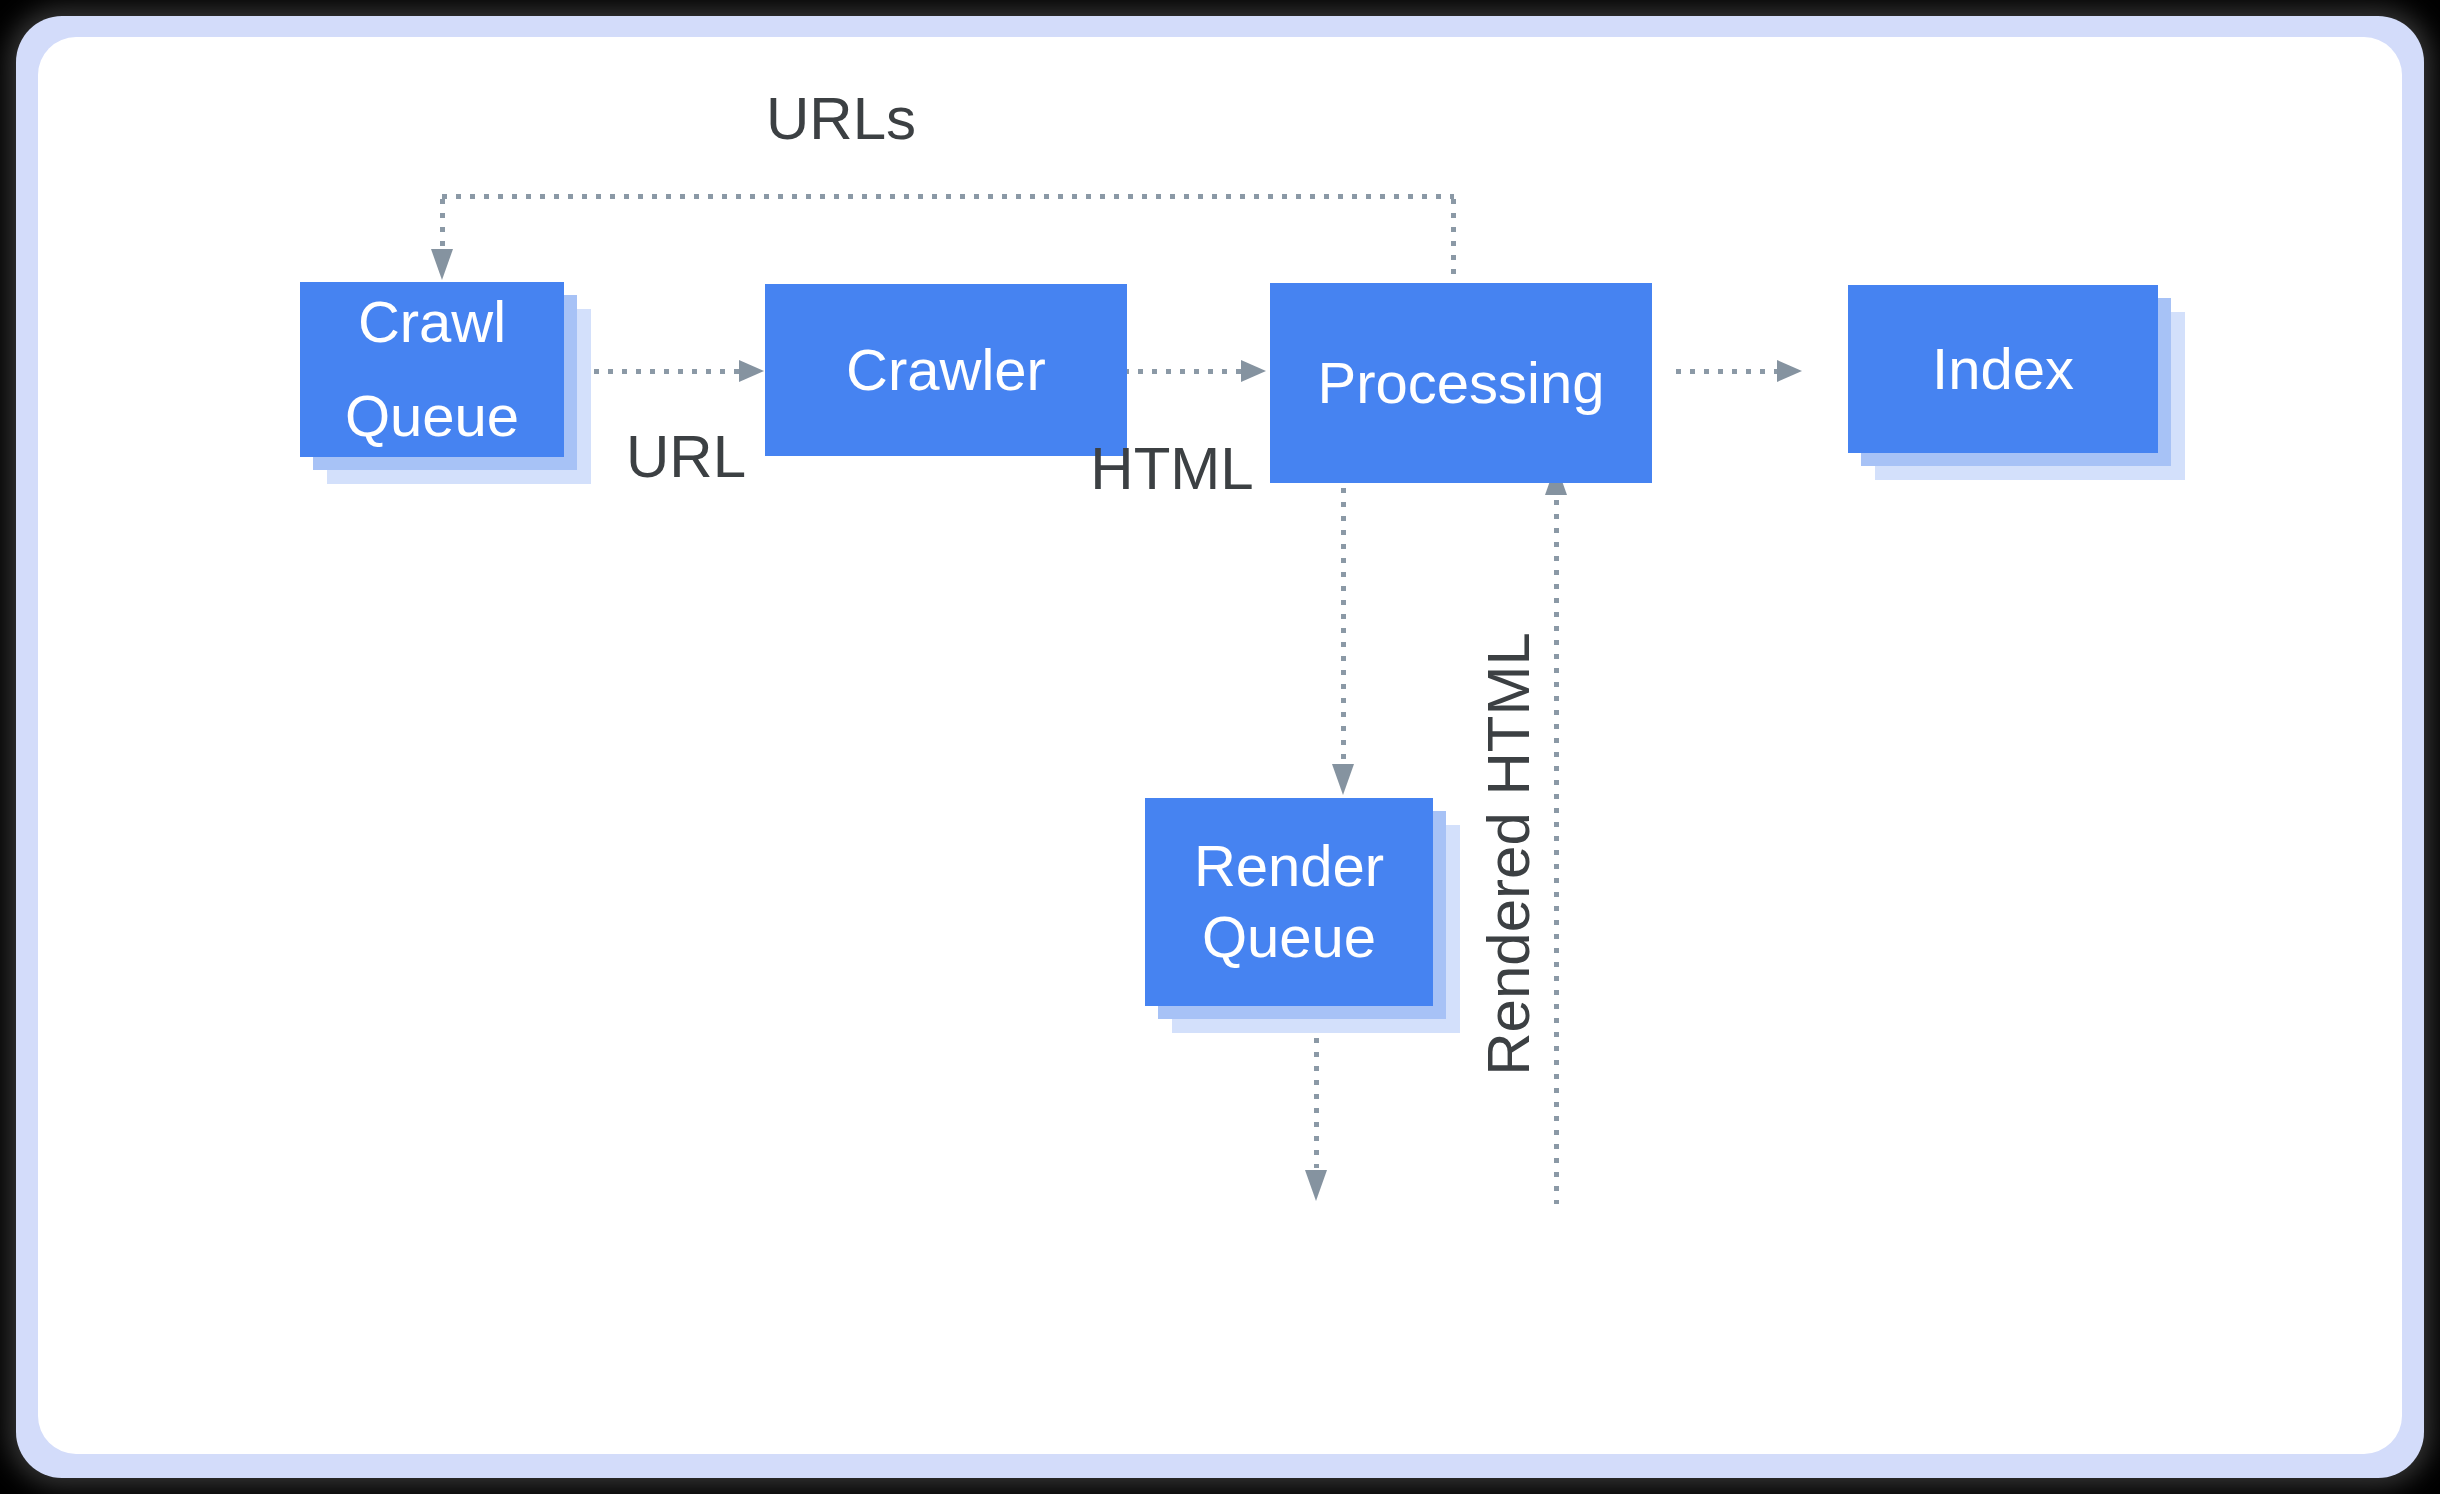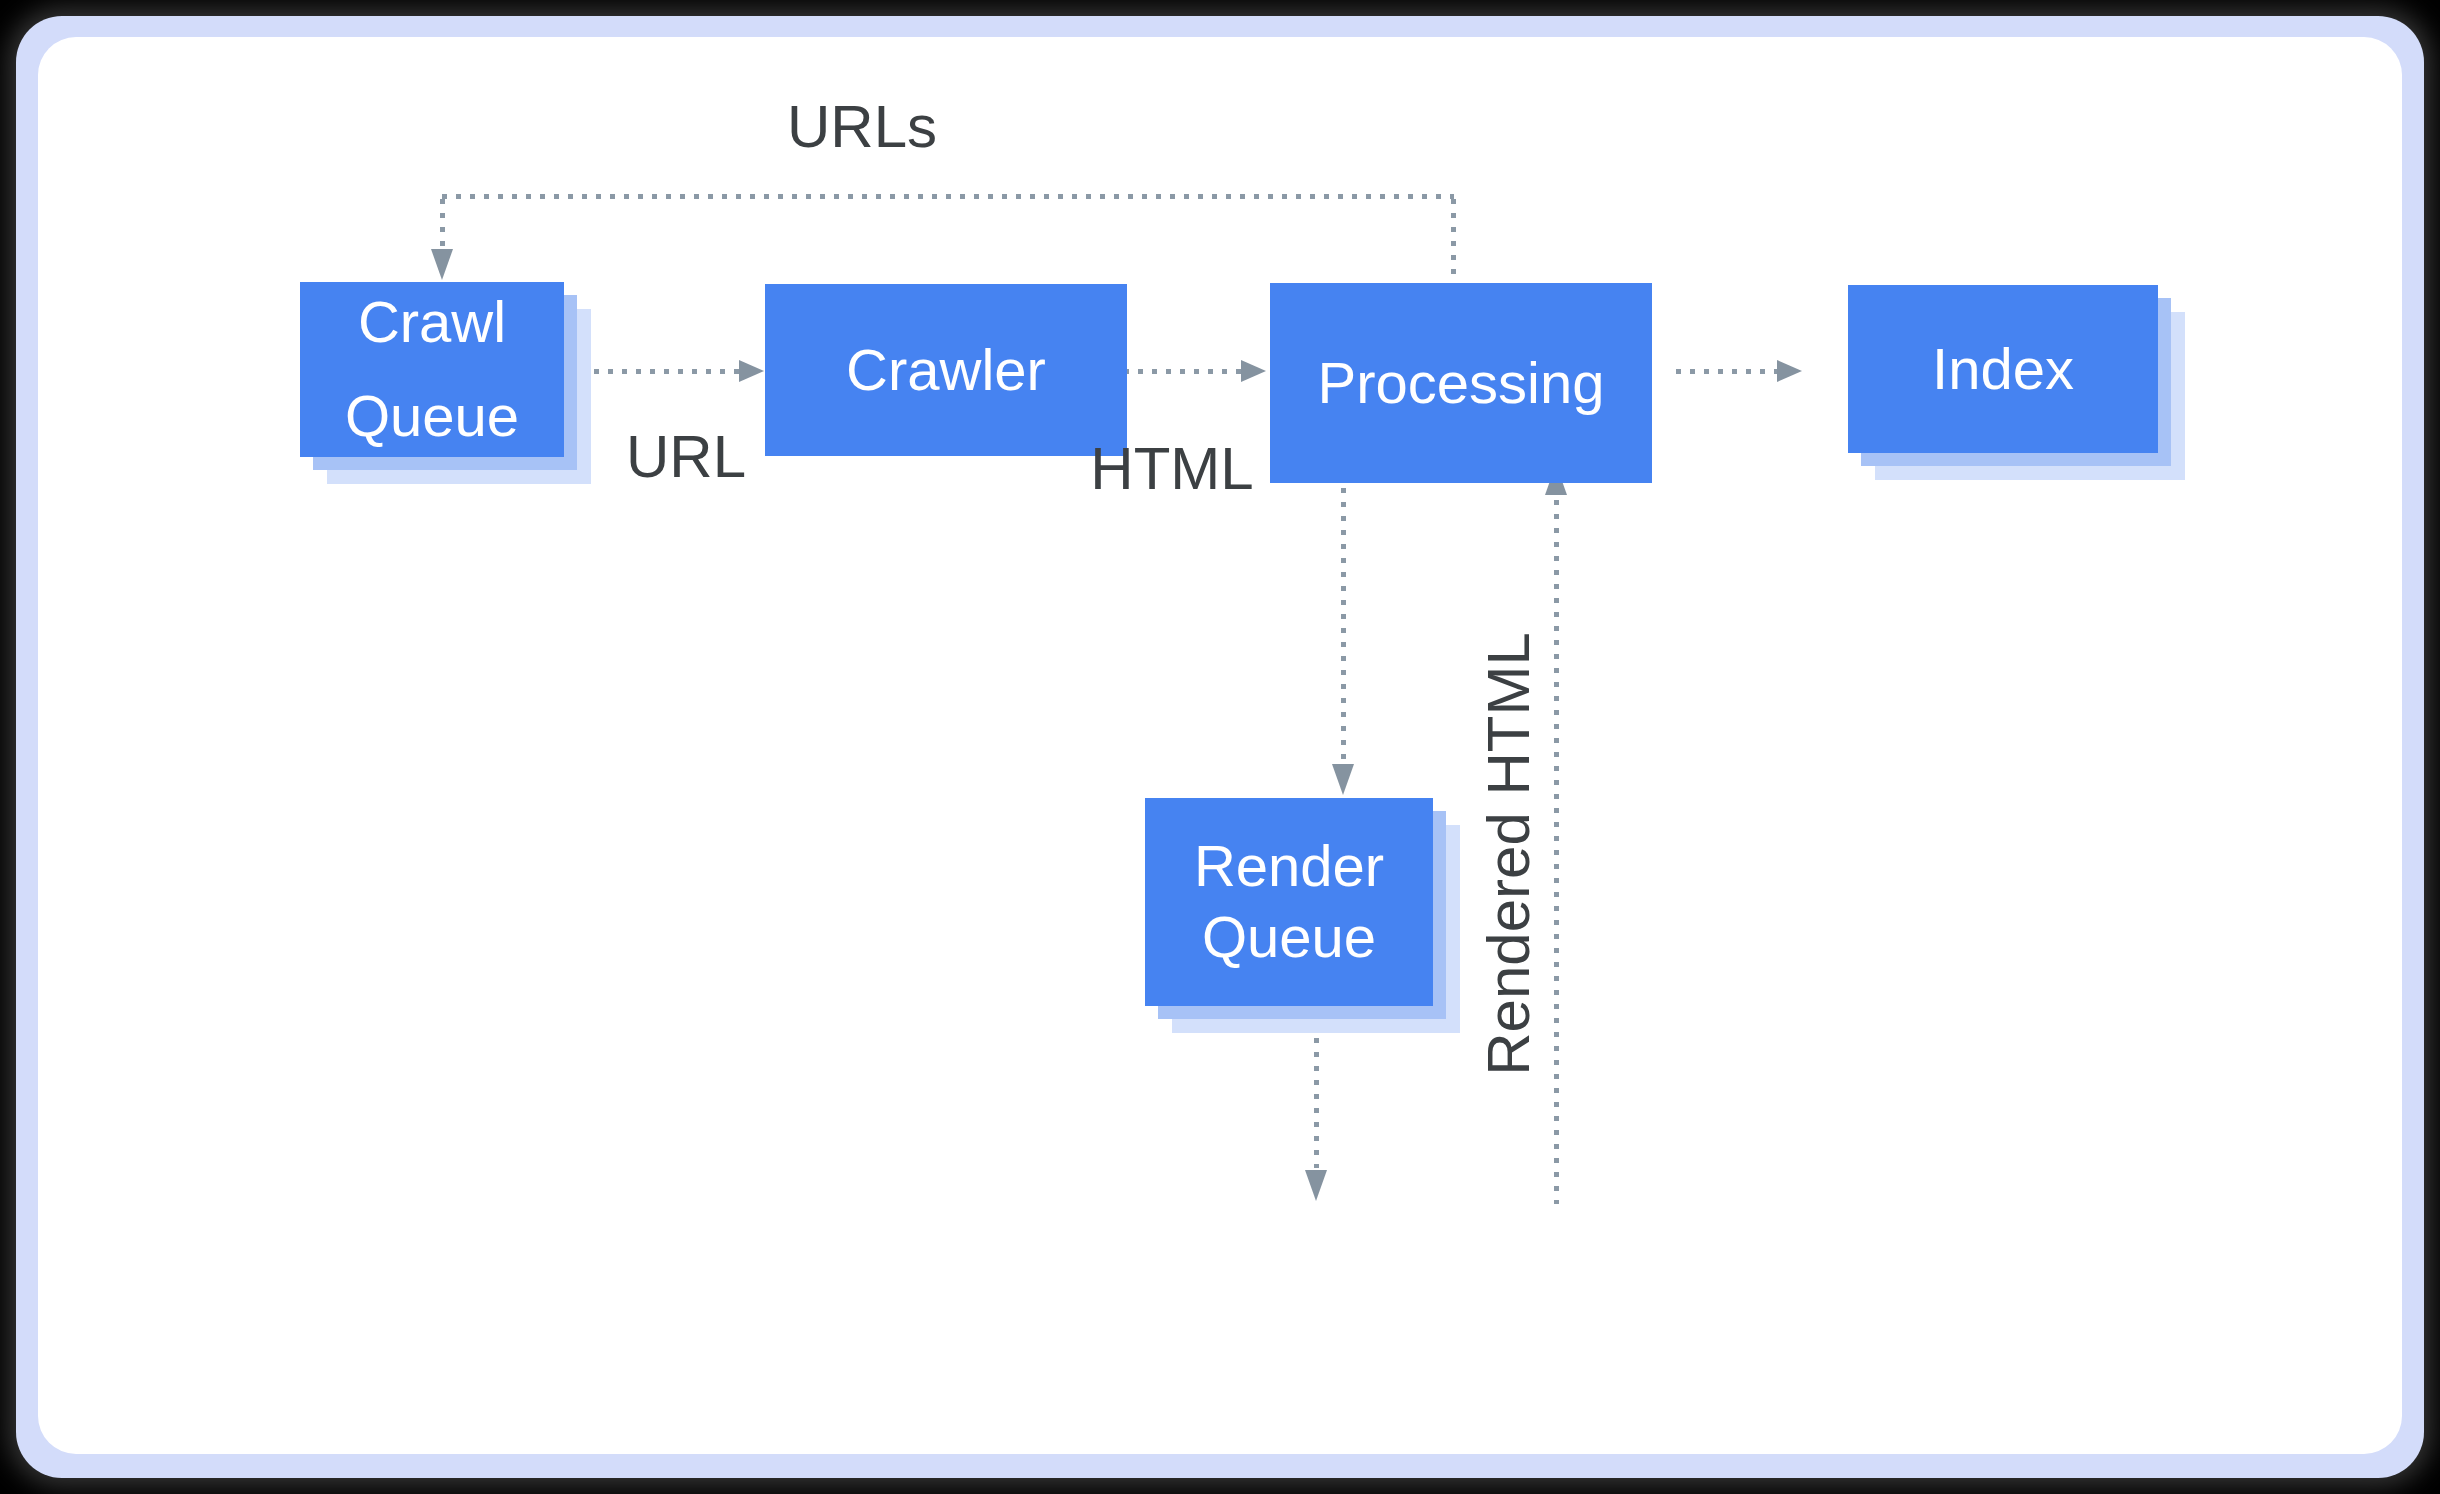--- a/index.html
+++ b/index.html
@@ -47,21 +47,21 @@
   #node-crawler{left:765px;top:284px;width:362px;height:172px;}
   #node-processing{left:1270px;top:283px;width:382px;height:200px;}
   #node-index{left:1802px;top:285px;width:310px;height:168px;margin-left:46px;}
   #node-render-queue{left:1145px;top:798px;width:288px;height:208px;}
   #node-renderer{left:1278px;top:1204px;width:344px;height:182px;}
   
   .edge-label{
     position:absolute;color:var(--label);
     font-size:60px;font-weight:500;white-space:nowrap;
   }
-  #label-urls{left:862px;top:84px;transform:translateX(-50%);margin-top:8px;}
+  #label-urls{left:841px;top:84px;transform:translateX(-50%);}
   #label-url{left:686px;top:456px;transform:translate(-50%,-50%);}
   #label-html{left:1172px;top:468px;transform:translate(-50%,-50%);}
   #label-rendered-html{left:1508px;top:854px;transform:translate(-50%,-50%) rotate(-90deg);}
   
   .dot-h{
     position:absolute;height:5px;
     background-image:repeating-linear-gradient(to right,var(--connector) 0 5px,transparent 5px 14px);
   }
   .dot-v{
     position:absolute;width:5px;

